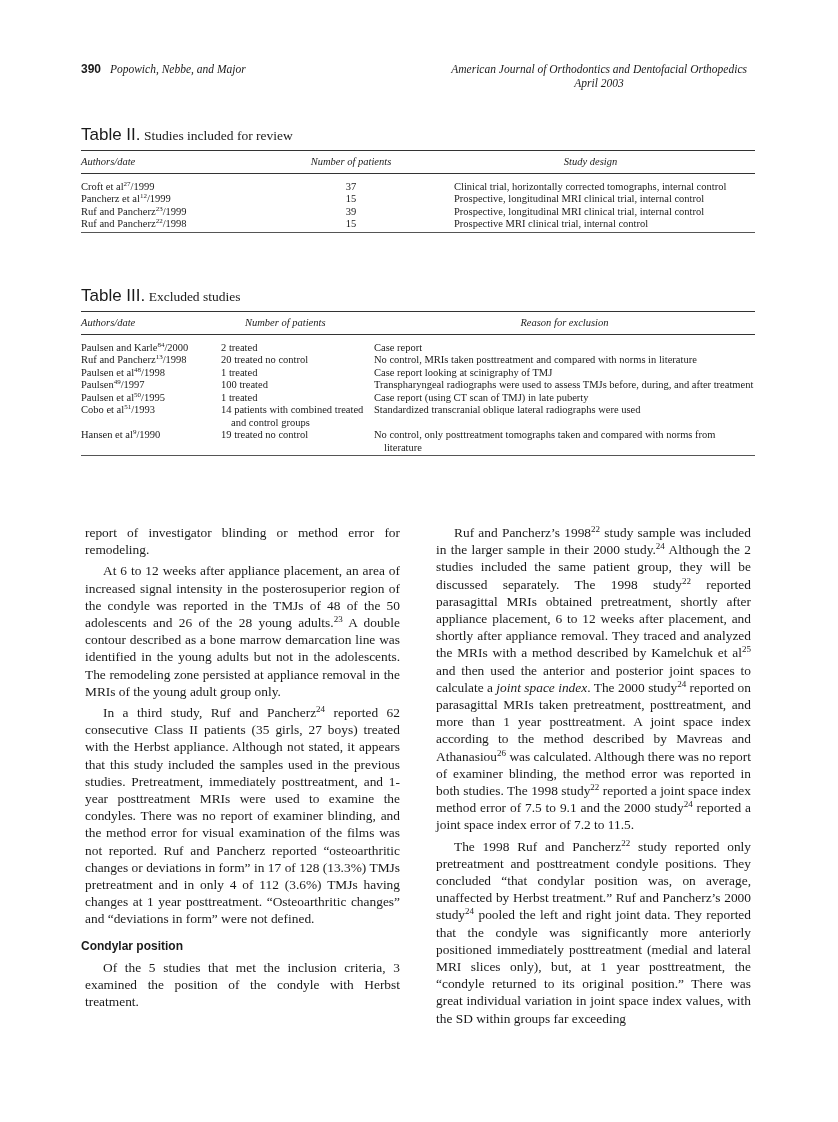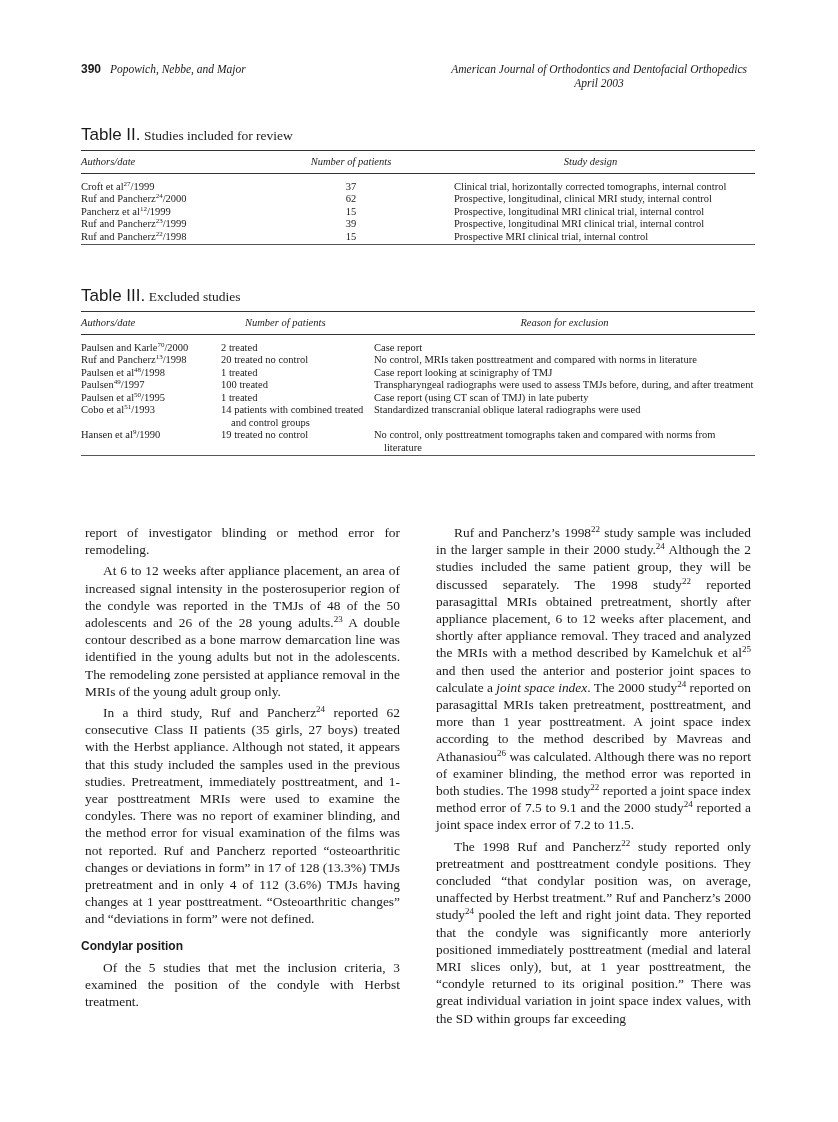--- a/index.html
+++ b/index.html
@@ -62,25 +62,20 @@
         <th style="text-align:center">Study design</th>
       </tr>
     </thead>
     <tbody id="t2body">
         <tr>
           <td><span>Croft et al</span><sup>27</sup><span>/1999</span></td>
           <td style="text-align: center;"><span>37</span></td>
           <td style="padding-left: 28px;"><span>Clinical trial, horizontally corrected tomographs, internal control</span></td>
         </tr>
         <tr>
-          <td><span>Ruf and Pancherz</span><sup>24</sup><span>/2000</span></td>
-          <td style="text-align: center;"><span>62</span></td>
-          <td style="padding-left: 28px;"><span>Prospective, longitudinal, clinical MRI study, internal control</span></td>
-        </tr>
-        <tr>
           <td><span>Pancherz et al</span><sup>12</sup><span>/1999</span></td>
           <td style="text-align: center;"><span>15</span></td>
           <td style="padding-left: 28px;"><span>Prospective, longitudinal MRI clinical trial, internal control</span></td>
         </tr>
         <tr>
           <td><span>Ruf and Pancherz</span><sup>23</sup><span>/1999</span></td>
           <td style="text-align: center;"><span>39</span></td>
           <td style="padding-left: 28px;"><span>Prospective, longitudinal MRI clinical trial, internal control</span></td>
         </tr>
         <tr>
@@ -103,21 +98,21 @@
       </colgroup>
     <thead>
       <tr>
         <th style="text-align:left">Authors/date</th>
         <th style="text-align:left;padding-left:24px">Number of patients</th>
         <th style="text-align:center">Reason for exclusion</th>
       </tr>
     </thead>
     <tbody id="t3body">
         <tr>
-          <td><span>Paulsen and Karle</span><sup>70</sup><span>/2000</span></td>
+          <td><span>Paulsen and Karle</span><sup>84</sup><span>/2000</span></td>
           <td><span class="hang">2 treated</span></td>
           <td><span class="hang">Case report</span></td>
         </tr>
         <tr>
           <td><span>Ruf and Pancherz</span><sup>13</sup><span>/1998</span></td>
           <td><span class="hang">20 treated no control</span></td>
           <td><span class="hang">No control, MRIs taken posttreatment and compared with norms in literature</span></td>
         </tr>
         <tr>
           <td><span>Paulsen et al</span><sup>48</sup><span>/1998</span></td>

